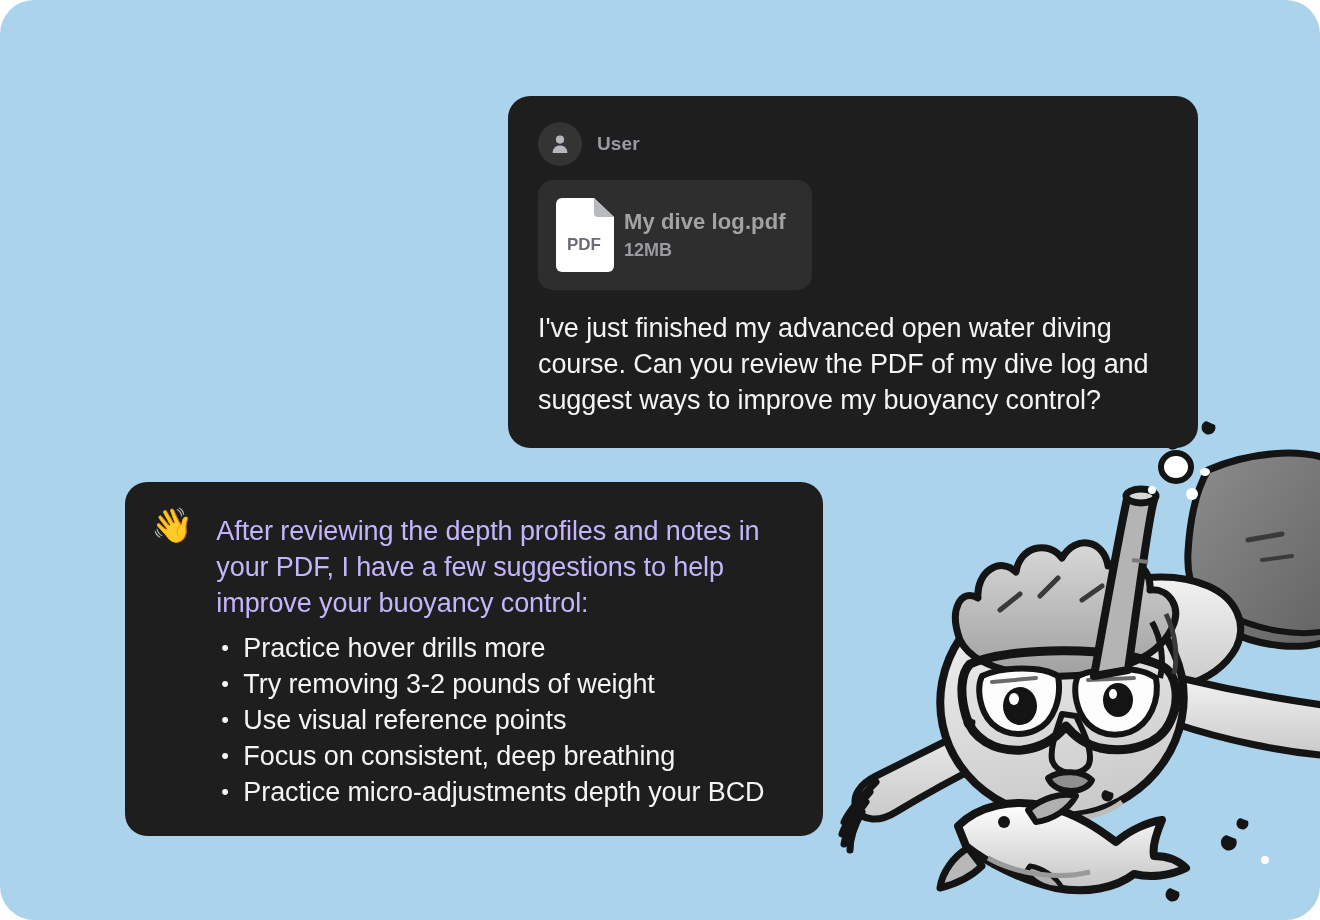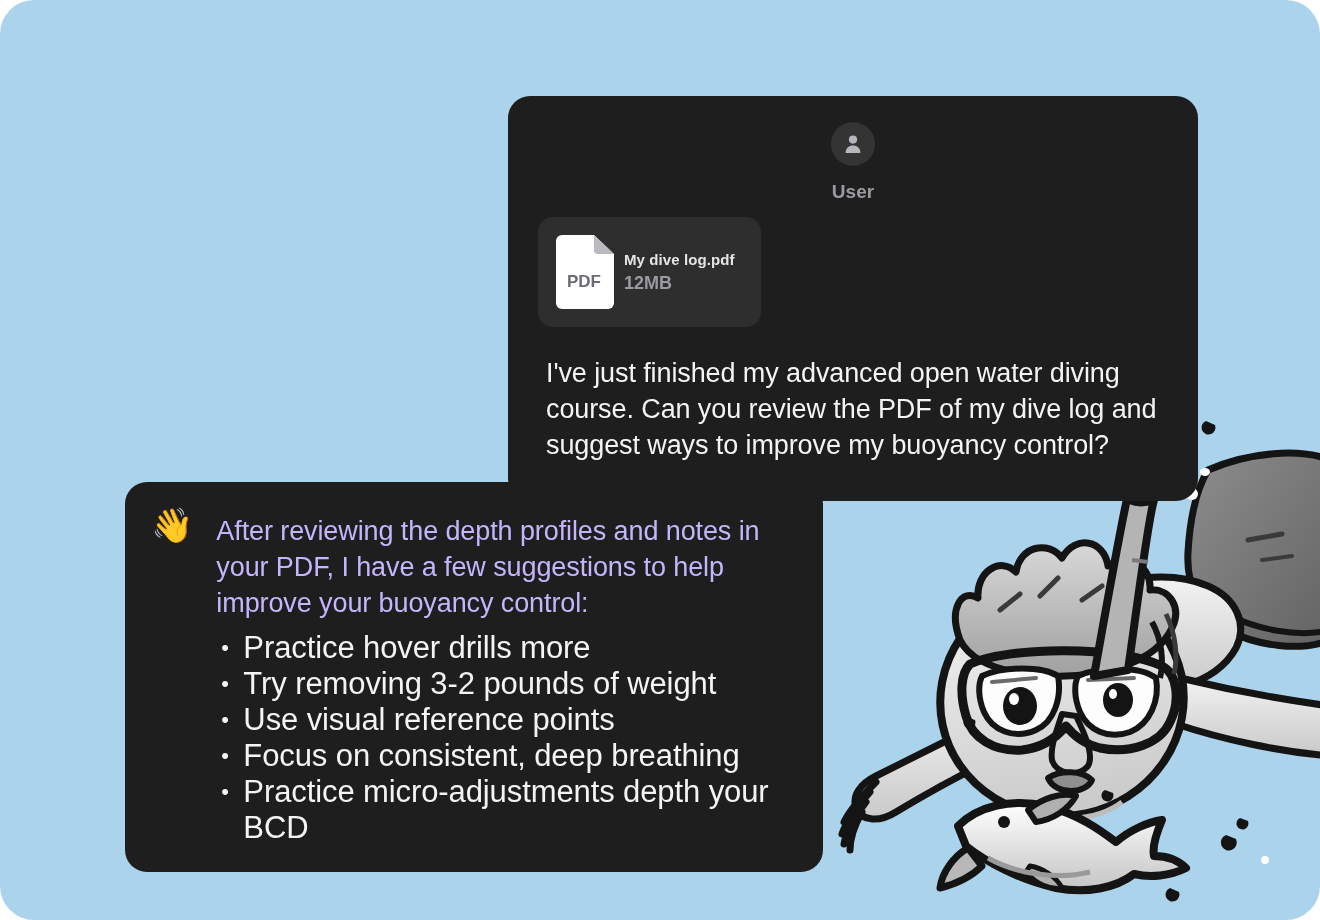--- a/index.html
+++ b/index.html
@@ -44,21 +44,20 @@
     width: 698px;
     padding: 22px 28px 26px 26px;
   }
 
   
   .msg-header {
     display: flex;
     align-items: center;
     gap: 15px;
     margin-bottom: 14px;
-    flex-direction: column;
   }
   .avatar {
     width: 44px;
     height: 44px;
     border-radius: 50%;
     background: #343434;
     display: flex;
     align-items: center;
     justify-content: center;
     flex: 0 0 auto;
@@ -83,38 +82,38 @@
   }
   .file-icon {
     position: relative;
     width: 50px;
     height: 74px;
     flex: 0 0 auto;
   }
   .file-icon svg { display: block; }
   .file-meta { display: flex; flex-direction: column; gap: 5px; }
   .file-name {
-    color: #e5e5e5;
-    font-size: 15px;
+    color: #a3a3a3;
+    font-size: 22px;
     font-weight: bold;
     letter-spacing: 0.1px;
   }
   .file-size {
     color: #9a9aa1;
     font-size: 18px;
     font-weight: bold;
   }
 
   
   .msg-text {
     color: #f4f4f5;
     font-size: 27px;
     line-height: 36px;
     letter-spacing: -0.1px;
-    margin: 8px;
+    margin: 0;
   }
 
   
   .assistant-row {
     display: flex;
     align-items: flex-start;
     gap: 14px;
   }
   .wave-emoji {
     font-size: 34px;
@@ -130,21 +129,21 @@
     letter-spacing: -0.1px;
     margin: 9px;
   }
   .suggestion-list {
     margin: 4px 0 0 0;
     padding-left: 36px;
     list-style: none;
   }
   .suggestion-list li {
     color: #f4f4f5;
-    font-size: 31px;
+    font-size: 27px;
     line-height: 36px;
     letter-spacing: -0.1px;
     position: relative;
   }
   .suggestion-list li::before {
     content: "\2022";
     position: absolute;
     left: -22px;
     color: #f4f4f5;
     font-size: 22px;

